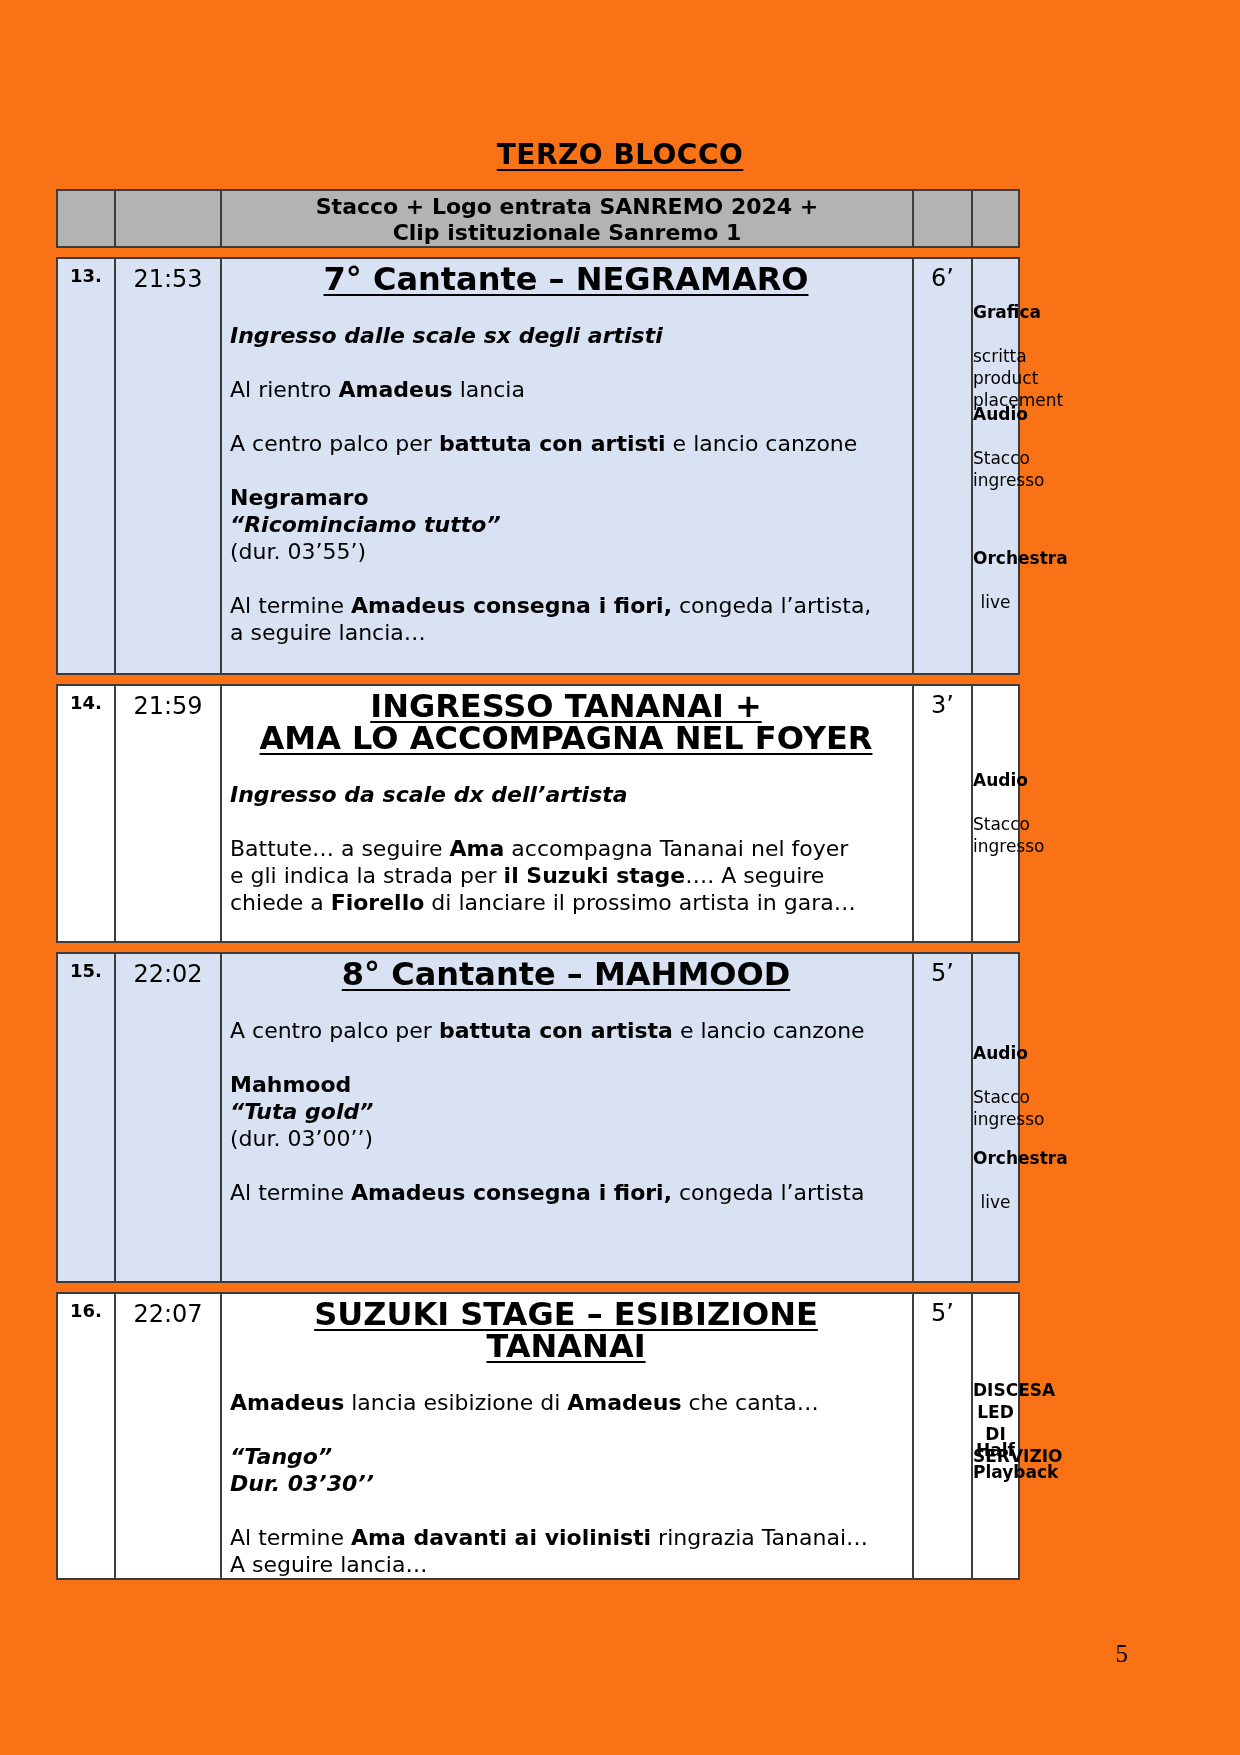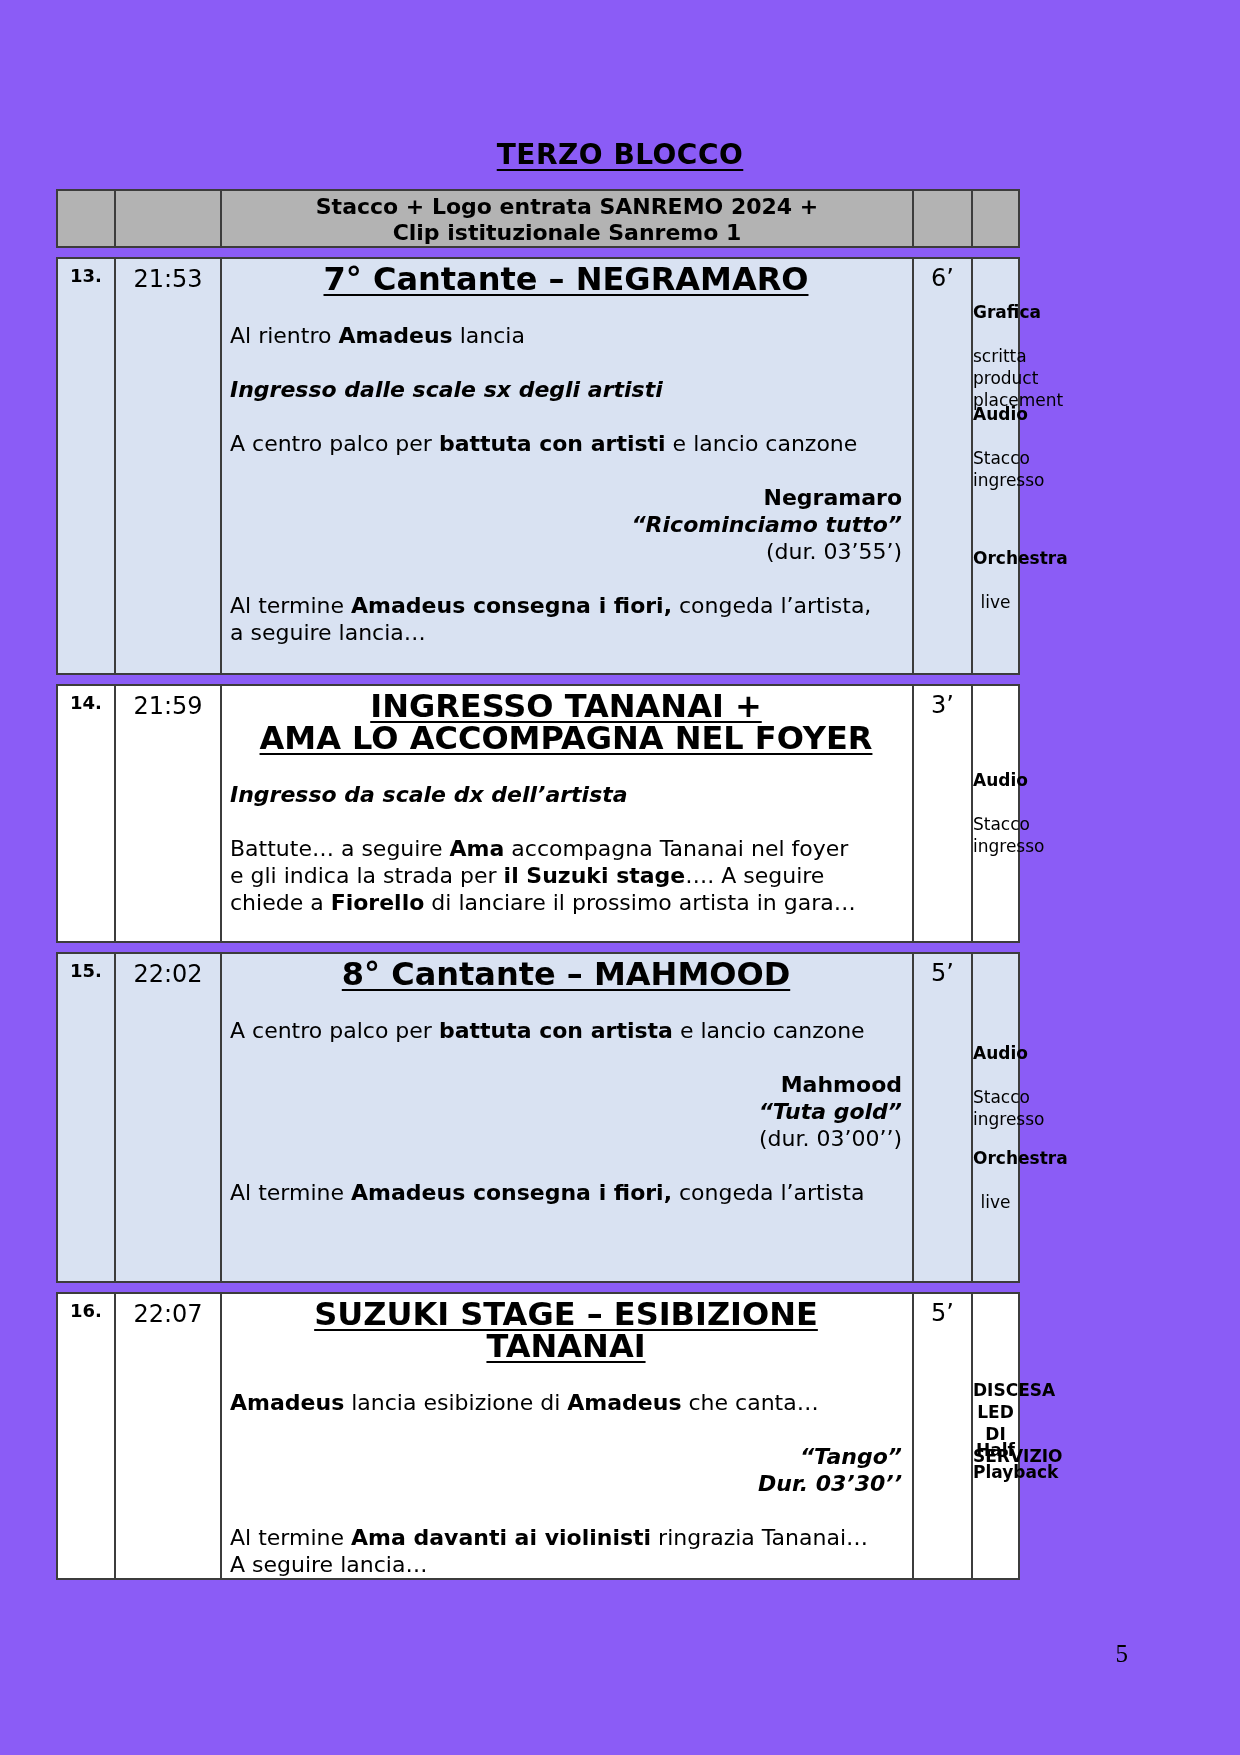--- a/index.html
+++ b/index.html
@@ -1,19 +1,19 @@
 <!DOCTYPE html>
 <html><head>
 <meta charset="utf-8">
 <style>
   * { margin:0; padding:0; box-sizing:border-box; }
   html,body { background:#ffffff; }
   body { font-family:"DejaVu Sans","Liberation Sans",sans-serif; color:#000; }
 
-  .page { position:relative; width:1240px; height:1755px; background:#8b5cf6; overflow:hidden; }
+  .page { position:relative; width:1240px; height:1755px; background:#f97316; overflow:hidden; }
 
   .doc-title {
     margin-top:138px; text-align:center;
     font-size:28px; font-weight:bold; letter-spacing:.5px;
     text-decoration:underline; text-underline-offset:5px; text-decoration-thickness:2px;
   }
 
   .tbl { width:964px; margin:18px 0 0 56px; }
 
   .trow { display:flex; border:2px solid #3c3c3c; background:#fff; }
@@ -29,21 +29,21 @@
   .c.dur   { flex:0 0 59px;  text-align:center; padding-top:5px; font-size:24px; }
   .c.notes { flex:1 1 auto;  position:relative; font-size:17px; line-height:22px; text-align:center; }
 
   .hdr-cell { flex:0 0 692px; text-align:center; padding-top:3px;
               font-weight:bold; font-size:22px; line-height:26px; white-space:pre-line; }
 
   .rtitle { text-align:center; font-weight:bold; font-size:32px; line-height:32px; }
   .rtitle .tl { text-decoration:underline; text-underline-offset:4px; text-decoration-thickness:2px; }
 
   .para { margin-top:27px; white-space:pre-line; }
-  .para.center { text-align:right; }
+  .para.center { text-align:left; }
 
   .note { position:absolute; left:0; right:0; text-align:center; white-space:pre-line; }
   .nlabel { font-weight:bold; }
 
   .r13 .note.n1 { top:20px; }  .r13 .note.n2 { top:122px; } .r13 .note.n3 { top:266px; }
   .r14 .note.n1 { top:61px; }
   .r15 .note.n1 { top:66px; }  .r15 .note.n2 { top:171px; }
   .r16 .note.n1 { top:63px; }  .r16 .note.n2 { top:123px; }
 
   .r13 { min-height:418px; }
@@ -70,22 +70,22 @@
 Clip istituzionale Sanremo 1</div>
       <div class="c dur"></div>
       <div class="c notes"></div>
     </div>
 
     <div class="trow shaded r13">
       <div class="c num">13.</div>
       <div class="c time">21:53</div>
       <div class="c main">
         <div class="rtitle"><span class="tl">7° Cantante – NEGRAMARO</span></div>
+        <p class="para"><span style="font-weight: bold; font-style: italic;">Ingresso dalle scale sx degli artisti</span></p>
         <p class="para"><span>Al rientro </span><span style="font-weight: bold;">Amadeus</span><span> lancia</span></p>
-        <p class="para"><span style="font-weight: bold; font-style: italic;">Ingresso dalle scale sx degli artisti</span></p>
         <p class="para"><span>A centro palco per </span><span style="font-weight: bold;">battuta con artisti</span><span> e lancio canzone</span></p>
         <p class="para center"><span style="font-weight: bold;">Negramaro</span><span>
 </span><span style="font-weight: bold; font-style: italic;">“Ricominciamo tutto”</span><span>
 </span><span>(dur. 03’55’)</span></p>
         <p class="para"><span>Al termine </span><span style="font-weight: bold;">Amadeus consegna i fiori,</span><span> congeda l’artista,
 a seguire lancia…</span></p>
       </div>
       <div class="c dur">6’</div>
       <div class="c notes">
         <div class="note n1">

